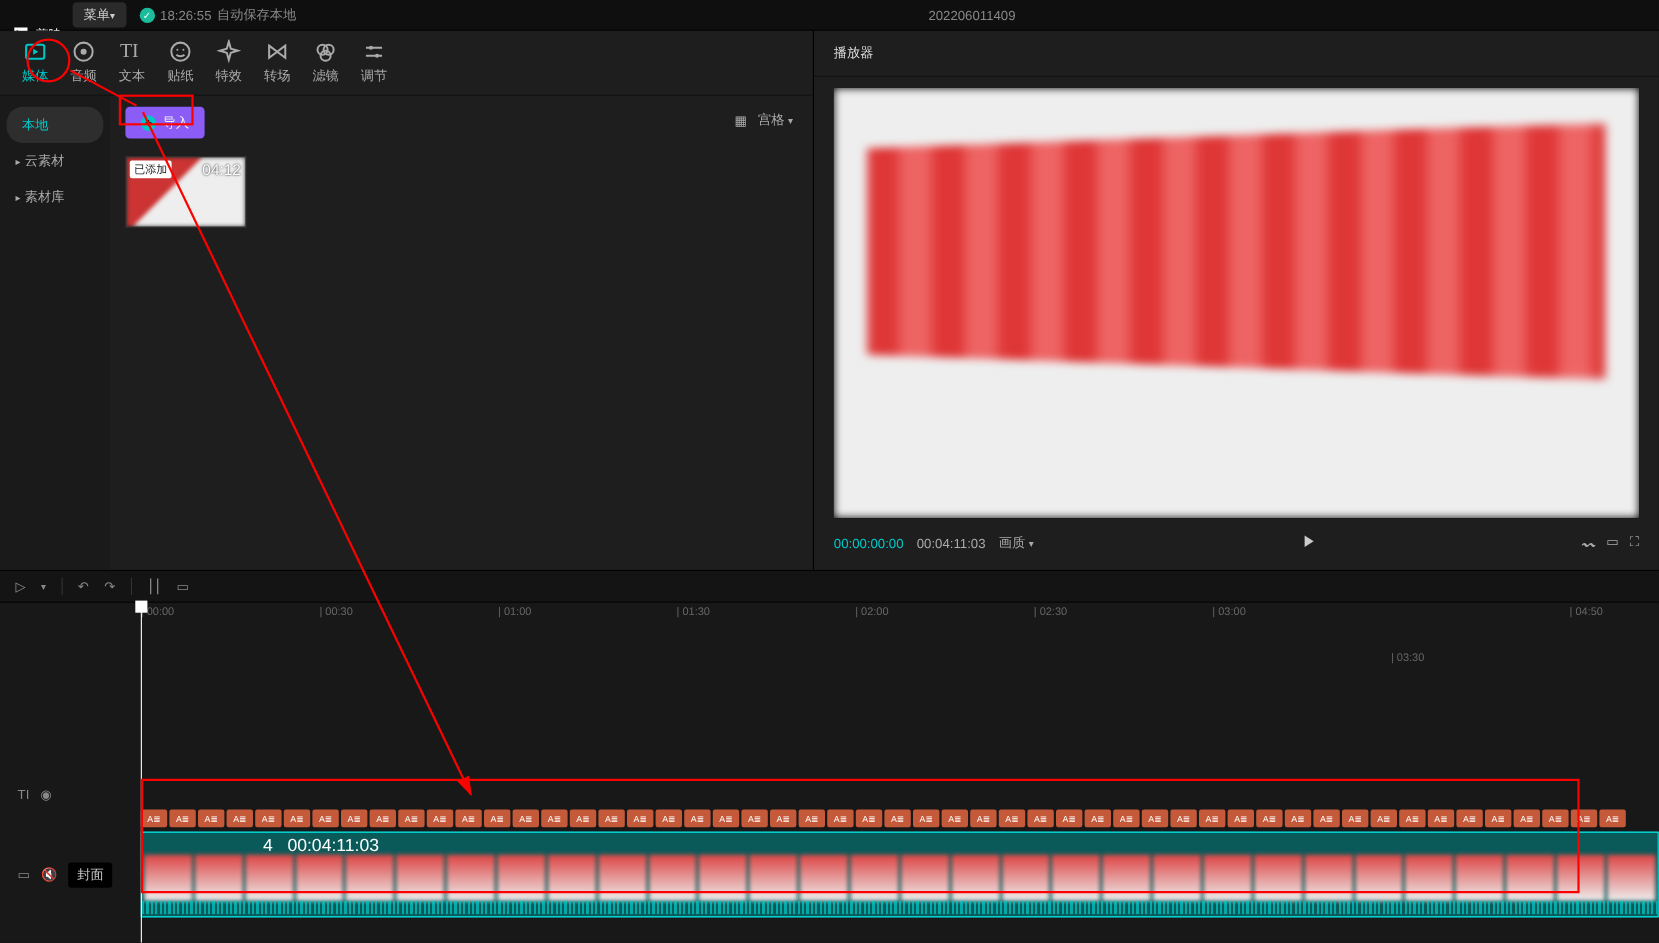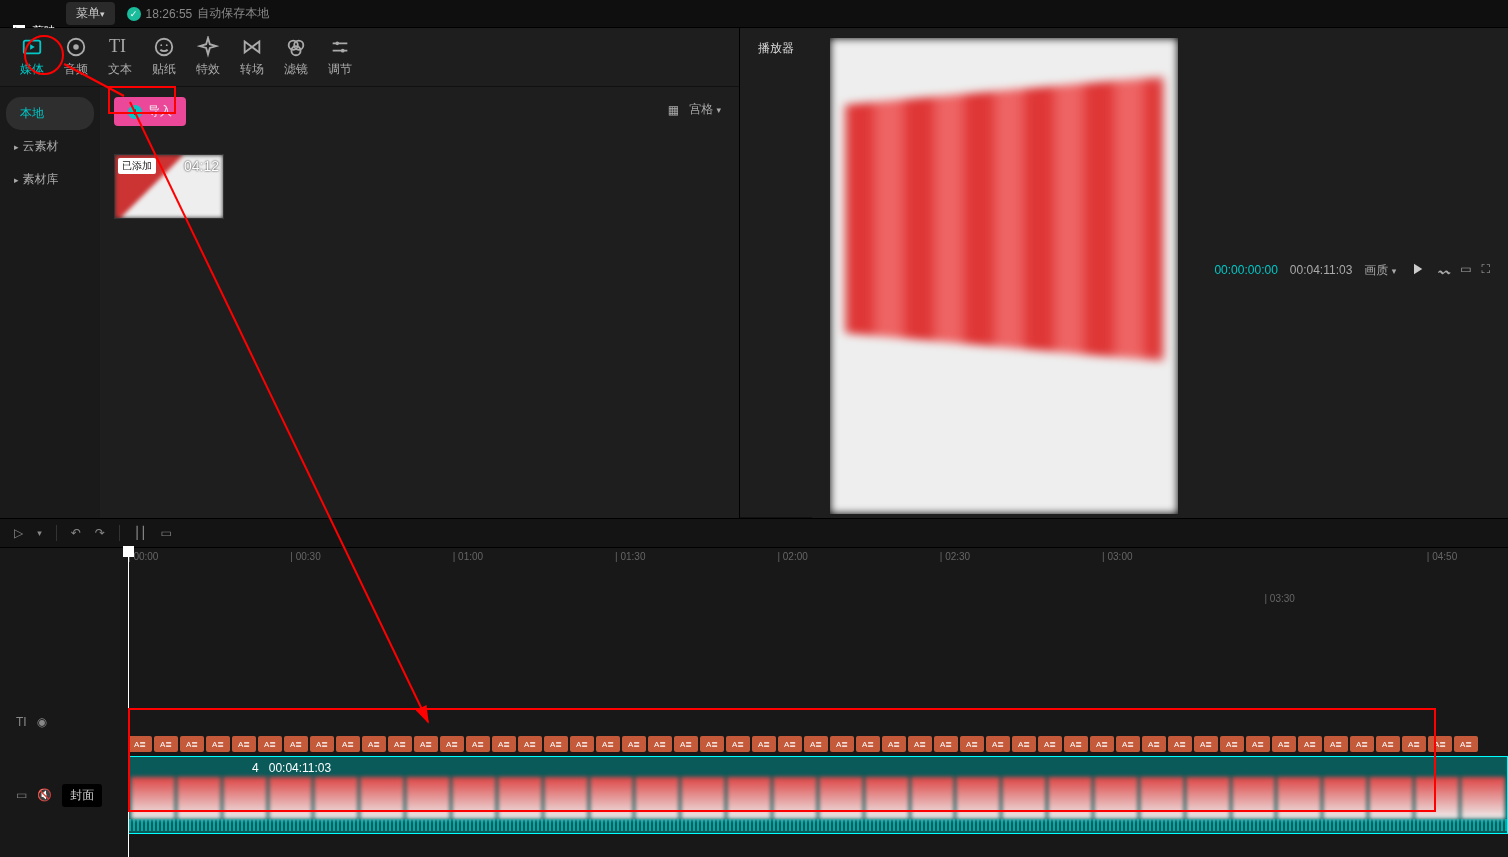--- a/index.html
+++ b/index.html
@@ -30,21 +30,21 @@
   .autosave .dot {
     width: 14px; height: 14px; border-radius: 50%;
     background: #1abc9c; display: flex; align-items: center; justify-content: center;
     color: #fff; font-size: 9px;
   }
   .project-title { flex: 1; text-align: center; color: #888; }
 
   
   .main { display: flex; height: 490px; }
   .left-panel { width: 740px; background: #1e1e1e; display: flex; flex-direction: column; border-right: 1px solid #000; }
-  .right-panel { flex: 1; background: #1e1e1e; display: flex; }
+  .right-panel { flex: 1; background: #1e1e1e; display: flex; flex-direction: column; }
 
   
   .category-tabs {
     display: flex; gap: 20px; padding: 8px 20px 0 20px;
     border-bottom: 1px solid #111;
   }
   .cat-tab {
     display: flex; flex-direction: column; align-items: center; gap: 3px;
     color: #aaa; cursor: pointer; padding-bottom: 8px;
   }
@@ -55,35 +55,35 @@
   .left-body { flex: 1; display: flex; }
   .sidebar { width: 100px; background: #1a1a1a; padding: 10px 0; }
   .side-item {
     padding: 8px 14px; color: #aaa; cursor: pointer;
     display: flex; align-items: center; gap: 4px;
   }
   .side-item.active { background: #2e2e2e; color: #00c8c8; border-radius: 15px; margin: 0 6px; }
   .content-pane { flex: 1; padding: 10px 14px; position: relative; }
   .import-btn {
     display: inline-flex; align-items: center; gap: 6px;
-    background: #ec4899; padding: 6px 14px; border-radius: 4px;
+    background: #8b5cf6; padding: 6px 14px; border-radius: 4px;
     color: #eee; cursor: pointer;
   }
   .import-btn .plus {
     width: 14px; height: 14px; border-radius: 50%; background: #00c8c8;
     color: #111; display: flex; align-items: center; justify-content: center;
     font-size: 11px; font-weight: bold;
   }
   .content-toolbar {
     position: absolute; top: 14px; right: 18px;
     display: flex; align-items: center; gap: 10px; color: #aaa;
   }
   .content-toolbar .ic { cursor: pointer; }
 
-  .media-grid { margin-top: 28px; display: flex; gap: 10px; flex-wrap: wrap; }
+  .media-grid { margin-top: 16px; display: flex; gap: 10px; flex-wrap: wrap; }
   .media-item {
     width: 110px; height: 65px; background: #2a2a2a;
     border: 1px solid #333; position: relative; cursor: pointer;
     overflow: hidden;
   }
   .media-item .badge {
     position: absolute; top: 3px; left: 3px; background: #fff; color: #222;
     font-size: 10px; padding: 1px 4px; border-radius: 2px;
   }
   .media-item .dur {
@@ -158,21 +158,21 @@
     display: flex; gap: 2px;
   }
   .marker { flex: none; width: 24px; height: 16px; background: #c55a3a; border-radius: 2px; display:flex;align-items:center;justify-content:center; font-size:8px; color:#fff; }
 
   .video-track {
     margin-left: 128px; margin-top: 2px; height: 78px;
     background: #0a5a5a; border: 1px solid #0ff; position: relative;
     overflow: hidden;
   }
   .video-track .clip-label {
-    position: absolute; top: 4px; left: 123px; color: #fff; font-size: 12px;
+    position: absolute; top: 4px; left: 110px; color: #fff; font-size: 16px;
   }
   .video-thumbs {
     position: absolute; left: 0; right: 0; top: 20px; height: 42px;
     display: flex; gap: 2px; padding: 0 2px;
   }
   .vt { flex:1; background: linear-gradient(#d44,#eee); filter: blur(2px); }
   .waveform {
     position: absolute; left: 0; right: 0; bottom: 2px; height: 12px;
     background: repeating-linear-gradient(90deg,#0cc 0 2px, transparent 2px 4px);
     opacity: .7;
@@ -204,20 +204,21 @@
   </div>
   <div class="menu-btn">
     <span>菜单</span>
     <span class="chev">▾</span>
   </div>
   <div class="autosave">
     <span class="dot">✓</span>
     <span>18:26:55</span>
     <span>自动保存本地</span>
   </div>
+  <div class="project-title">202206011409</div>
 </div>
 
 <div class="main">
 
   <div class="left-panel">
     <div class="category-tabs" id="cat-tabs">
         <div class="cat-tab active">
           <svg viewBox="0 0 24 24">
             <rect x="3" y="5" width="18" height="14" rx="2" fill="none" stroke="currentColor" stroke-width="2"></rect>
             <path d="M10 9l5 3-5 3z" fill="currentColor"></path>

